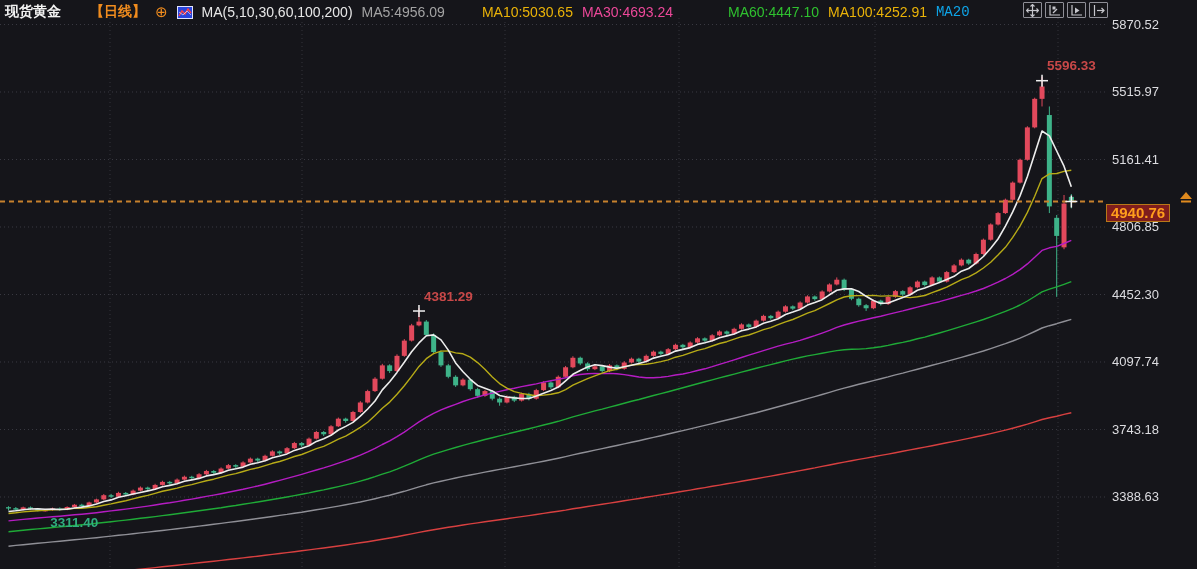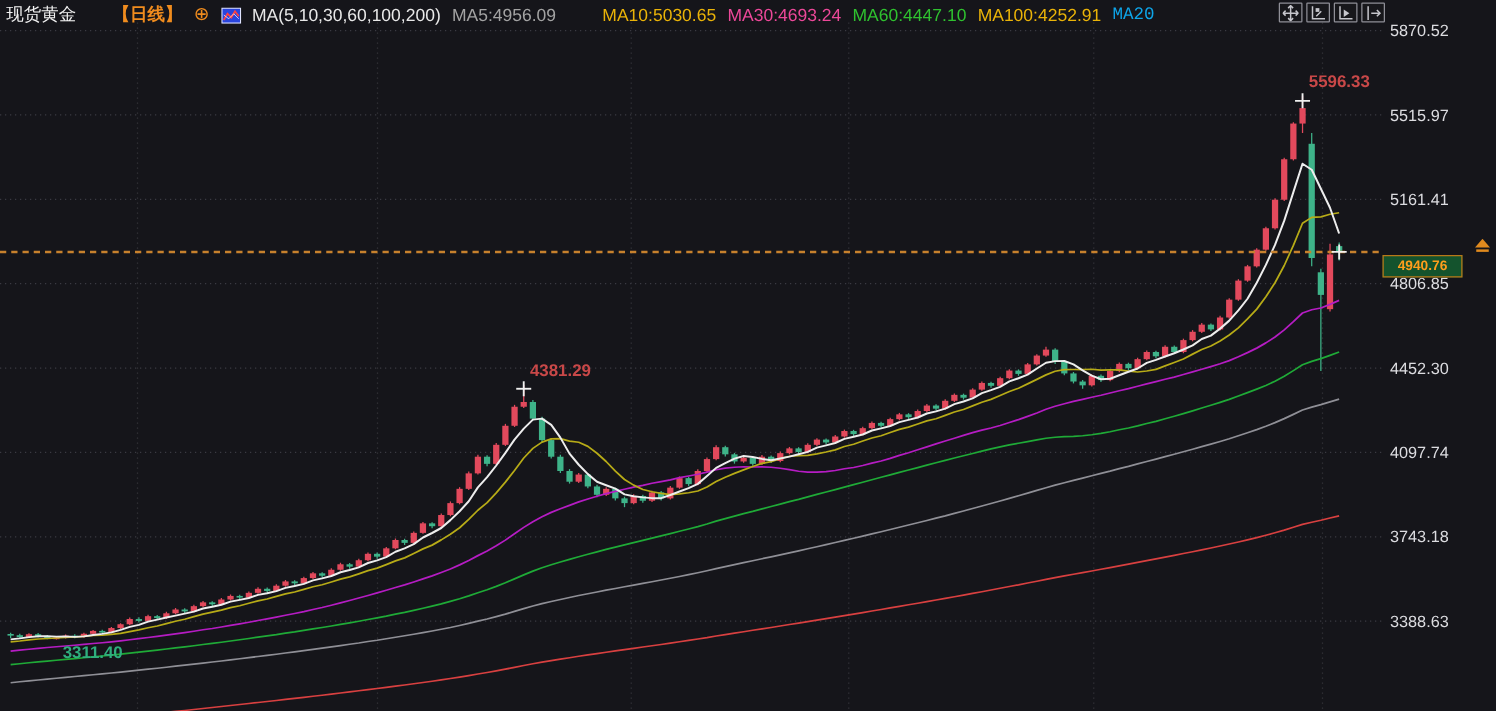--- a/index.html
+++ b/index.html
@@ -1,29 +1,29 @@
 <!DOCTYPE html>
 <html><head>
 <meta charset="utf-8">
 <style>
   html,body{margin:0;padding:0;background:#0d0d10;}
   .stage{position:relative;width:1197px;height:569px;background:#15151a;overflow:hidden;
          font-family:"Liberation Sans",sans-serif;}
   #chart{position:absolute;left:0;top:0;}
   .legend{position:absolute;top:3px;left:5px;display:flex;align-items:center;gap:9px;
           font-size:14px;z-index:5;white-space:nowrap;color:#e8e8e8;}
-  .legend .sym{font-weight:normal;color:#f2f2f2;}
+  .legend .sym{font-weight:bold;color:#f2f2f2;}
   .legend .period{font-weight:bold;color:#f08c1e;margin-left:20px;}
   .legend .cplus{color:#f08c1e;font-size:15px;line-height:14px;}
   .legend .ind-icon{display:inline-flex;align-items:center;}
   .toolbar{position:absolute;top:2px;right:89px;display:flex;gap:3px;z-index:5;}
   .tb{width:19px;height:16px;border:1px solid #8f8f97;background:#17171b;border-radius:1px;
       display:flex;align-items:center;justify-content:center;padding:0;box-sizing:border-box;cursor:pointer;}
   .pricebox{position:absolute;left:1106px;width:62px;height:16px;border:1px solid #b87818;
-            background:#14532d;color:#ff9e1c;font-size:11px;font-weight:bold;line-height:16px;
+            background:#7f1d1d;color:#ff9e1c;font-size:15px;font-weight:bold;line-height:16px;
             text-align:center;z-index:6;}
   .pricearrow{position:absolute;left:1178px;width:16px;height:12px;z-index:6;}
   .watermark{position:absolute;right:6px;bottom:19px;font-size:31px;letter-spacing:2px;
              color:#d4d5da;z-index:4;}
 </style>
 </head>
 <body>
 
 <div class="stage">
 
@@ -380,21 +380,21 @@
       <svg width="16" height="13" viewBox="0 0 16 13">
         <rect x="0.5" y="0.5" width="15" height="12" fill="#2944dd" stroke="#dfe3ff"></rect>
         <polyline points="2,10 5,5 8,8 11,3 14,7" fill="none" stroke="#ff4040" stroke-width="1.4"></polyline>
         <polyline points="2,6 6,9 10,5 14,9" fill="none" stroke="#ffffff" stroke-width="0.8" opacity="0.7"></polyline>
       </svg>
     </span>
     <span>MA(5,10,30,60,100,200)</span>
     <span style="color: #a3a3a3;">MA5:4956.09</span>
     <span style="color: #eab308; margin-left: 28px;">MA10:5030.65</span>
     <span style="color: #ec4899;">MA30:4693.24</span>
-    <span style="color: rgb(47, 193, 47);">MA60:4447.10</span>
+    <span style="color: rgb(47, 193, 47); margin-left: 46px;">MA60:4447.10</span>
     <span style="color: #eab308;">MA100:4252.91</span>
     <span style="color: #0ea5e9; font-family: Liberation Mono, monospace;">MA20</span>
   </div>
 
   <div class="toolbar">
     <button class="tb">
       <svg width="13" height="13" viewBox="0 0 13 13" stroke="#c6c6cc" fill="none" stroke-width="1.2">
         <line x1="6.5" y1="1" x2="6.5" y2="12"></line>
           <line x1="1" y1="6.5" x2="12" y2="6.5"></line>
         <path d="M4.5 2.5 L6.5 0.5 L8.5 2.5 M4.5 10.5 L6.5 12.5 L8.5 10.5 M2.5 4.5 L0.5 6.5 L2.5 8.5 M10.5 4.5 L12.5 6.5 L10.5 8.5"></path>

